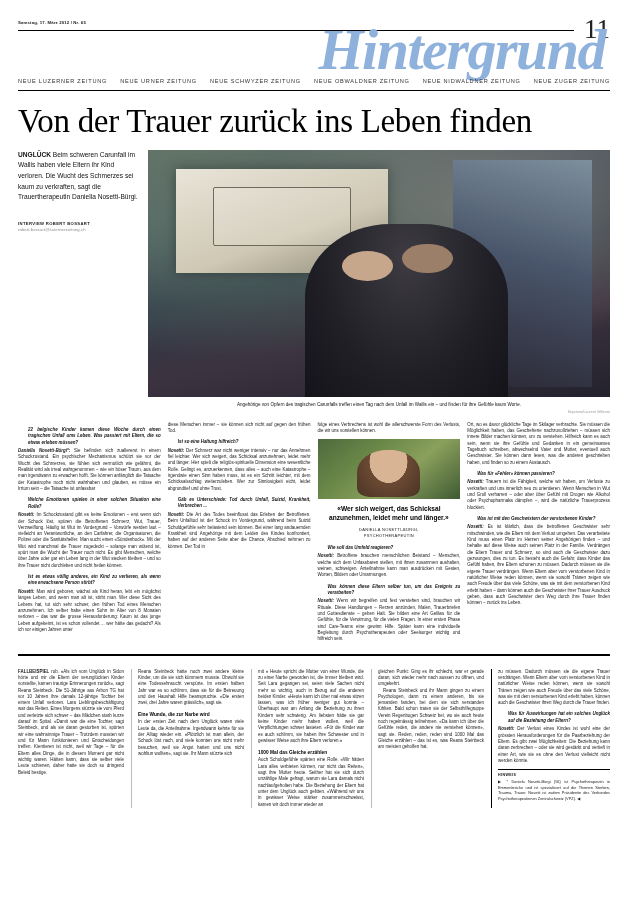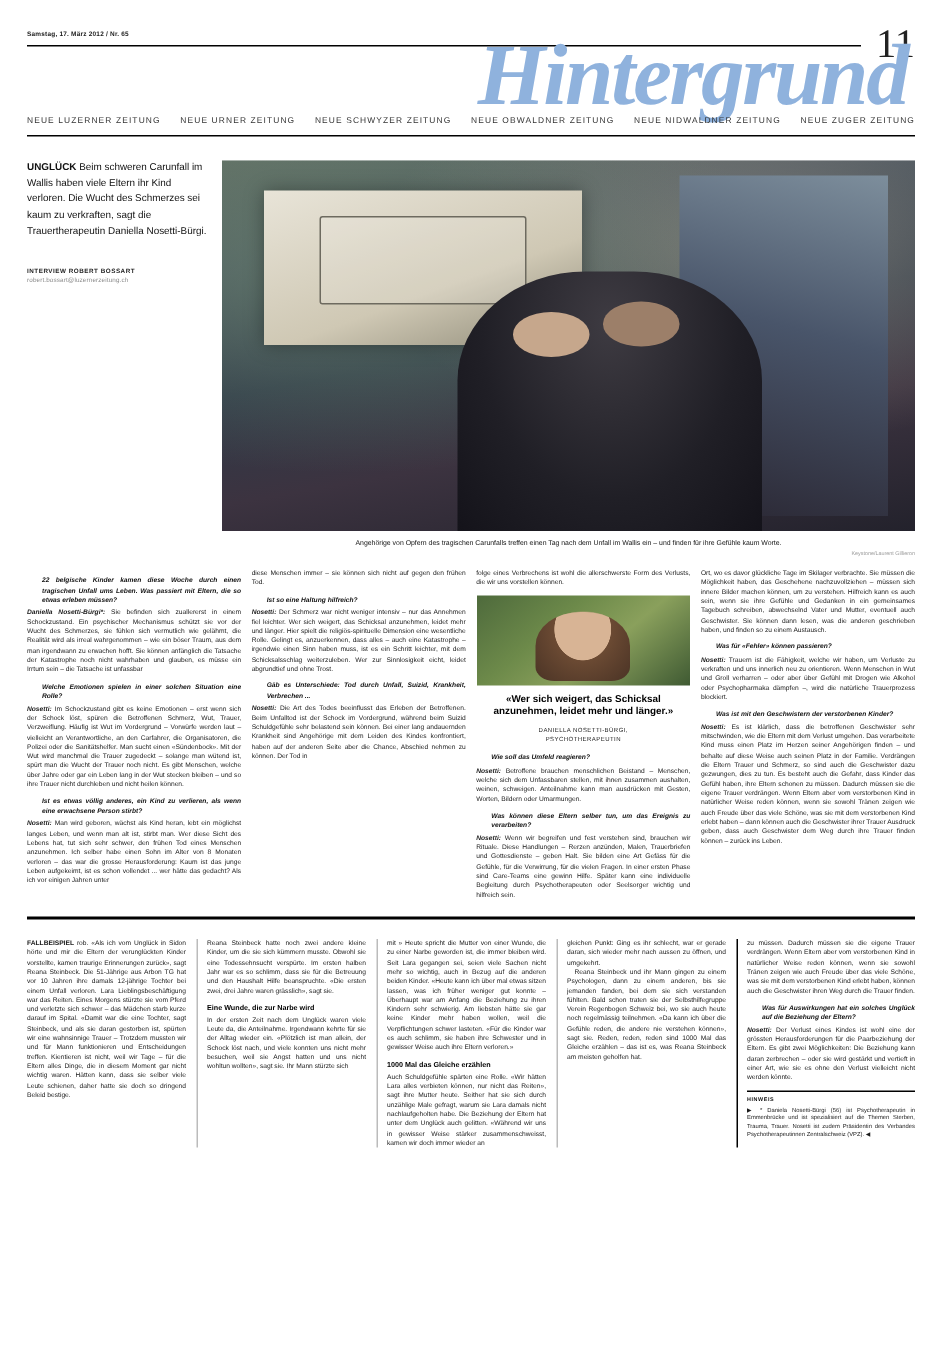--- a/index.html
+++ b/index.html
@@ -176,20 +176,21 @@
       <span>NEUE LUZERNER ZEITUNG</span>
       <span>NEUE URNER ZEITUNG</span>
       <span>NEUE SCHWYZER ZEITUNG</span>
       <span>NEUE OBWALDNER ZEITUNG</span>
       <span>NEUE NIDWALDNER ZEITUNG</span>
       <span>NEUE ZUGER ZEITUNG</span>
     </div>
     <div class="rule-under"></div>
   </div>
 
+  <h1 class="headline">Von der Trauer zurück ins Leben finden</h1>
 
   <div class="top-area">
     <div class="lead-col">
       <div class="lead">
         <b>UNGLÜCK</b>
         <span>Beim schweren Carunfall im Wallis haben viele Eltern ihr Kind verloren. Die Wucht des Schmerzes sei kaum zu verkraften, sagt die Trauertherapeutin Daniella Nosetti-Bürgi.</span>
       </div>
       <div class="byline">
         <span>INTERVIEW ROBERT BOSSART</span>
         <span class="mail">robert.bossart@luzernerzeitung.ch</span>

